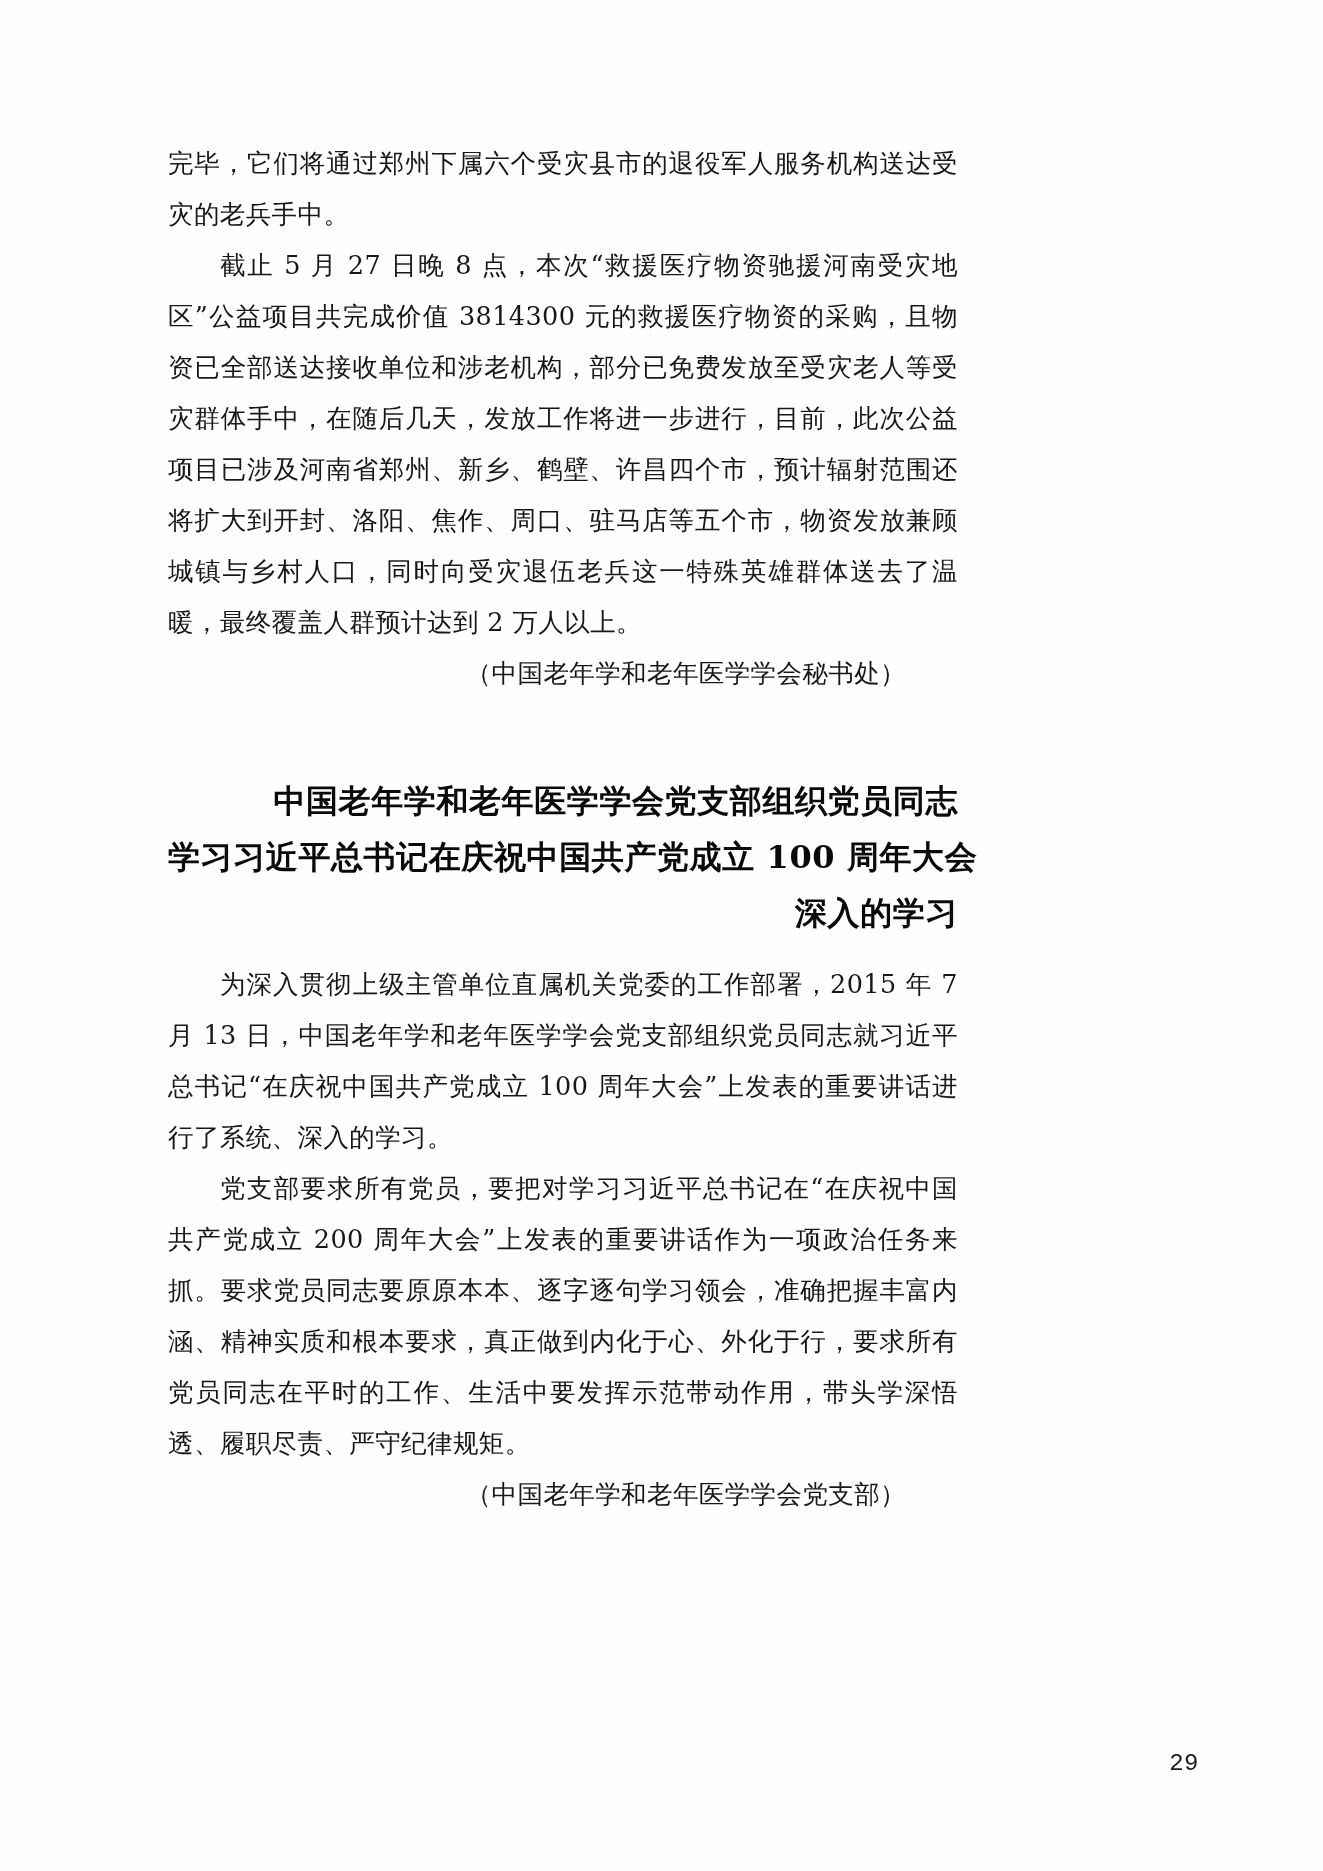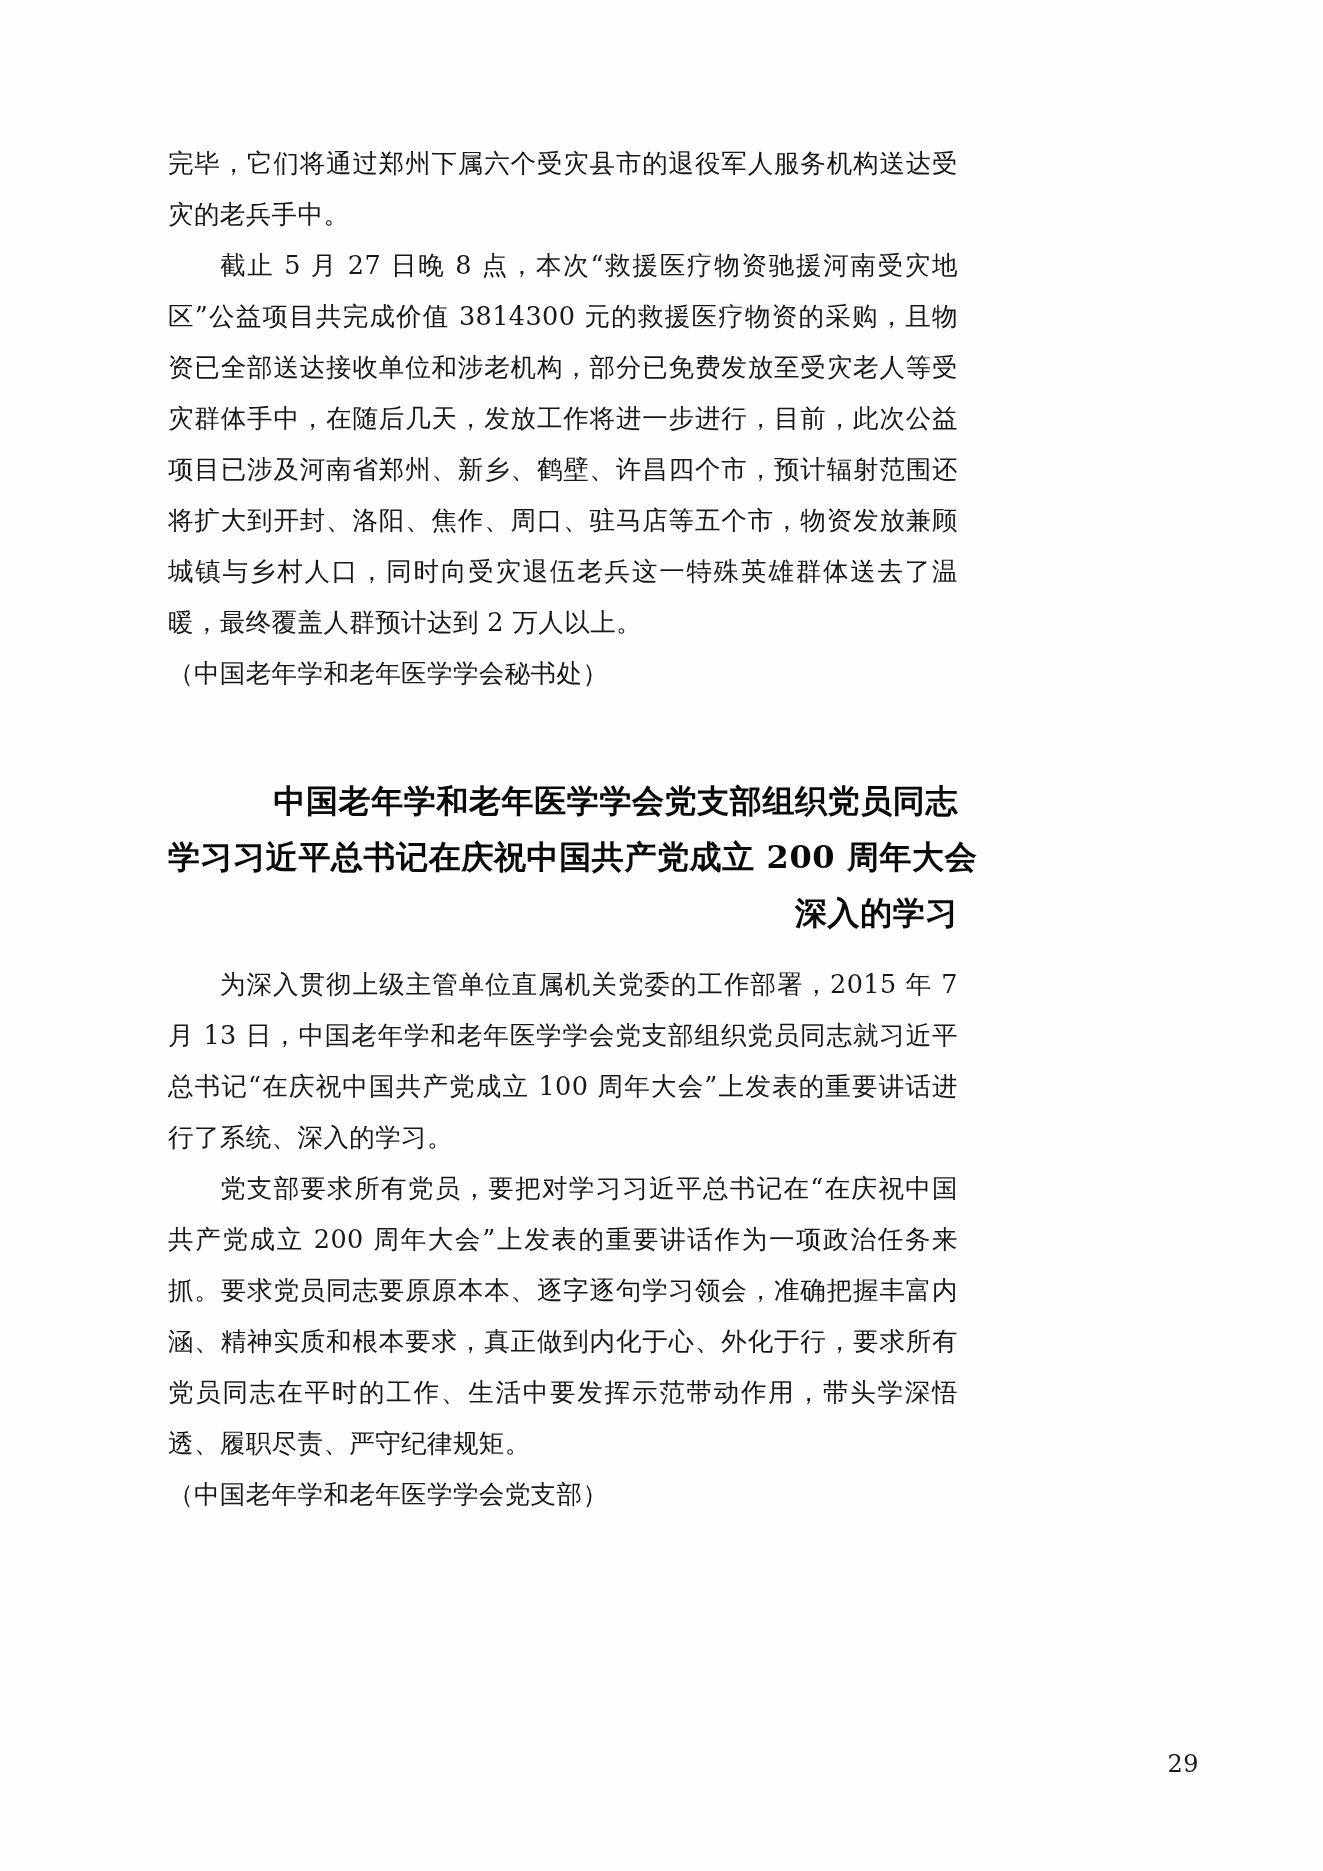--- a/index.html
+++ b/index.html
@@ -43,20 +43,21 @@
     text-indent: 0;
   }
   .para.indent {
     text-indent: 52px;
   }
 
   
   .attribution {
     font-size: 25.5px;
     line-height: 51px;
+    text-align: right;
     padding-right: 52px;
     letter-spacing: 0.4px;
     color: #171717;
   }
 
   
   .doc-title {
     margin-top: 74px;
     margin-bottom: 18px;
     text-align: right;
@@ -74,38 +75,39 @@
 
   
   .page-number {
     position: absolute;
     right: 124px;
     bottom: 92px;
     font-size: 24px;
     line-height: 30px;
     color: #1a1a1a;
     letter-spacing: 0.5px;
+    font-family: Liberation Mono, monospace;
   }
 </style>
 </head>
 <body>
 
 <div class="page">
 
   <div class="content">
 
     <p class="para">完毕，它们将通过郑州下属六个受灾县市的退役军人服务机构送达受灾的老兵手中。</p>
 
     <p class="para indent">截止 5 月 27 日晚 8 点，本次“救援医疗物资驰援河南受灾地区”公益项目共完成价值 3814300 元的救援医疗物资的采购，且物资已全部送达接收单位和涉老机构，部分已免费发放至受灾老人等受灾群体手中，在随后几天，发放工作将进一步进行，目前，此次公益项目已涉及河南省郑州、新乡、鹤壁、许昌四个市，预计辐射范围还将扩大到开封、洛阳、焦作、周口、驻马店等五个市，物资发放兼顾城镇与乡村人口，同时向受灾退伍老兵这一特殊英雄群体送去了温暖，最终覆盖人群预计达到 2 万人以上。</p>
 
     <div class="attribution">（中国老年学和老年医学学会秘书处）</div>
 
     <div class="doc-title">
       <span class="tline">中国老年学和老年医学学会党支部组织党员同志</span>
-      <span class="tline">学习习近平总书记在庆祝中国共产党成立 200 周年大会</span>
+      <span class="tline">学习习近平总书记在庆祝中国共产党成立 100 周年大会</span>
       <span class="tline">深入的学习</span>
     </div>
 
     <p class="para indent">为深入贯彻上级主管单位直属机关党委的工作部署，2015 年 7 月 13 日，中国老年学和老年医学学会党支部组织党员同志就习近平总书记“在庆祝中国共产党成立 100 周年大会”上发表的重要讲话进行了系统、深入的学习。</p>
 
     <p class="para indent">党支部要求所有党员，要把对学习习近平总书记在“在庆祝中国共产党成立 200 周年大会”上发表的重要讲话作为一项政治任务来抓。要求党员同志要原原本本、逐字逐句学习领会，准确把握丰富内涵、精神实质和根本要求，真正做到内化于心、外化于行，要求所有党员同志在平时的工作、生活中要发挥示范带动作用，带头学深悟透、履职尽责、严守纪律规矩。</p>
 
 
     <div class="attribution">（中国老年学和老年医学学会党支部）</div>
 

